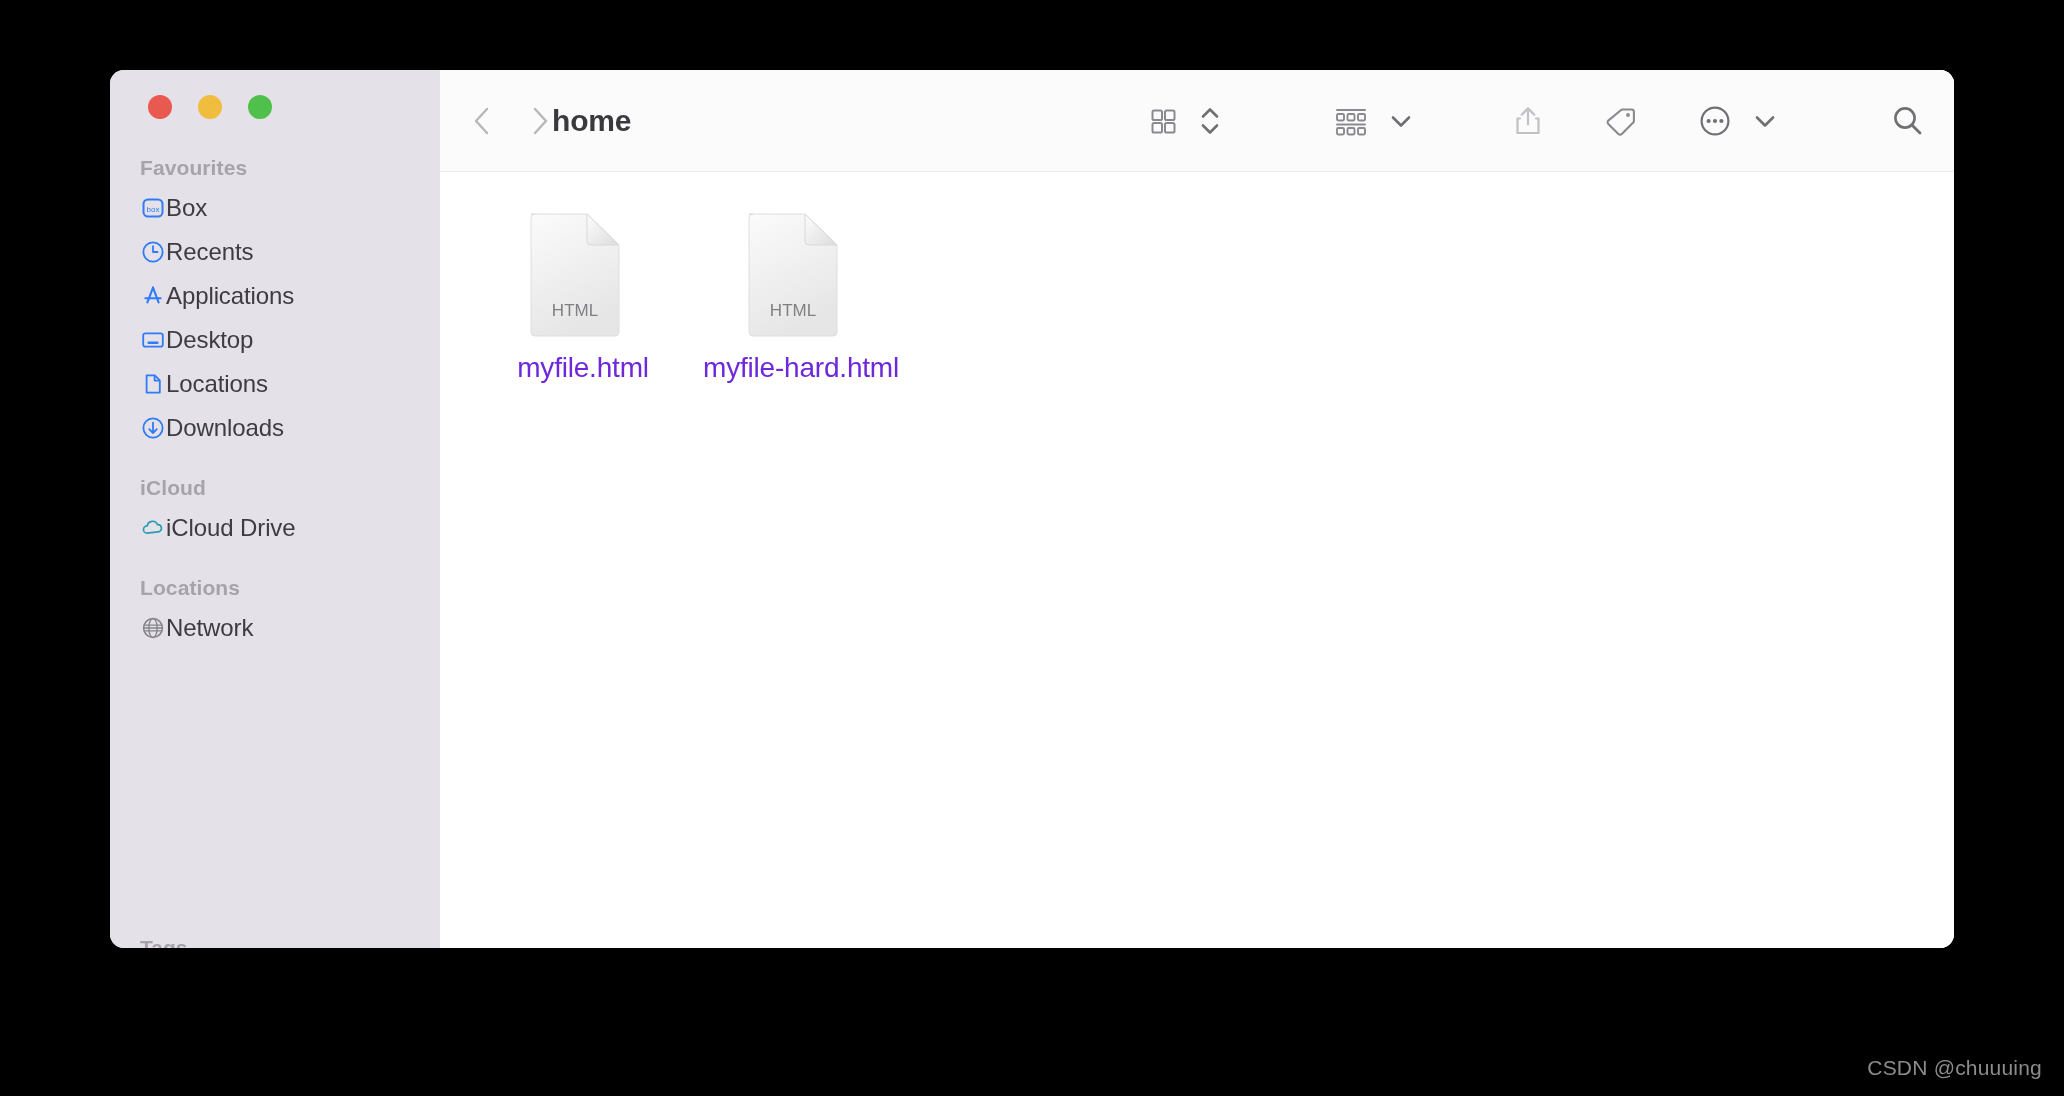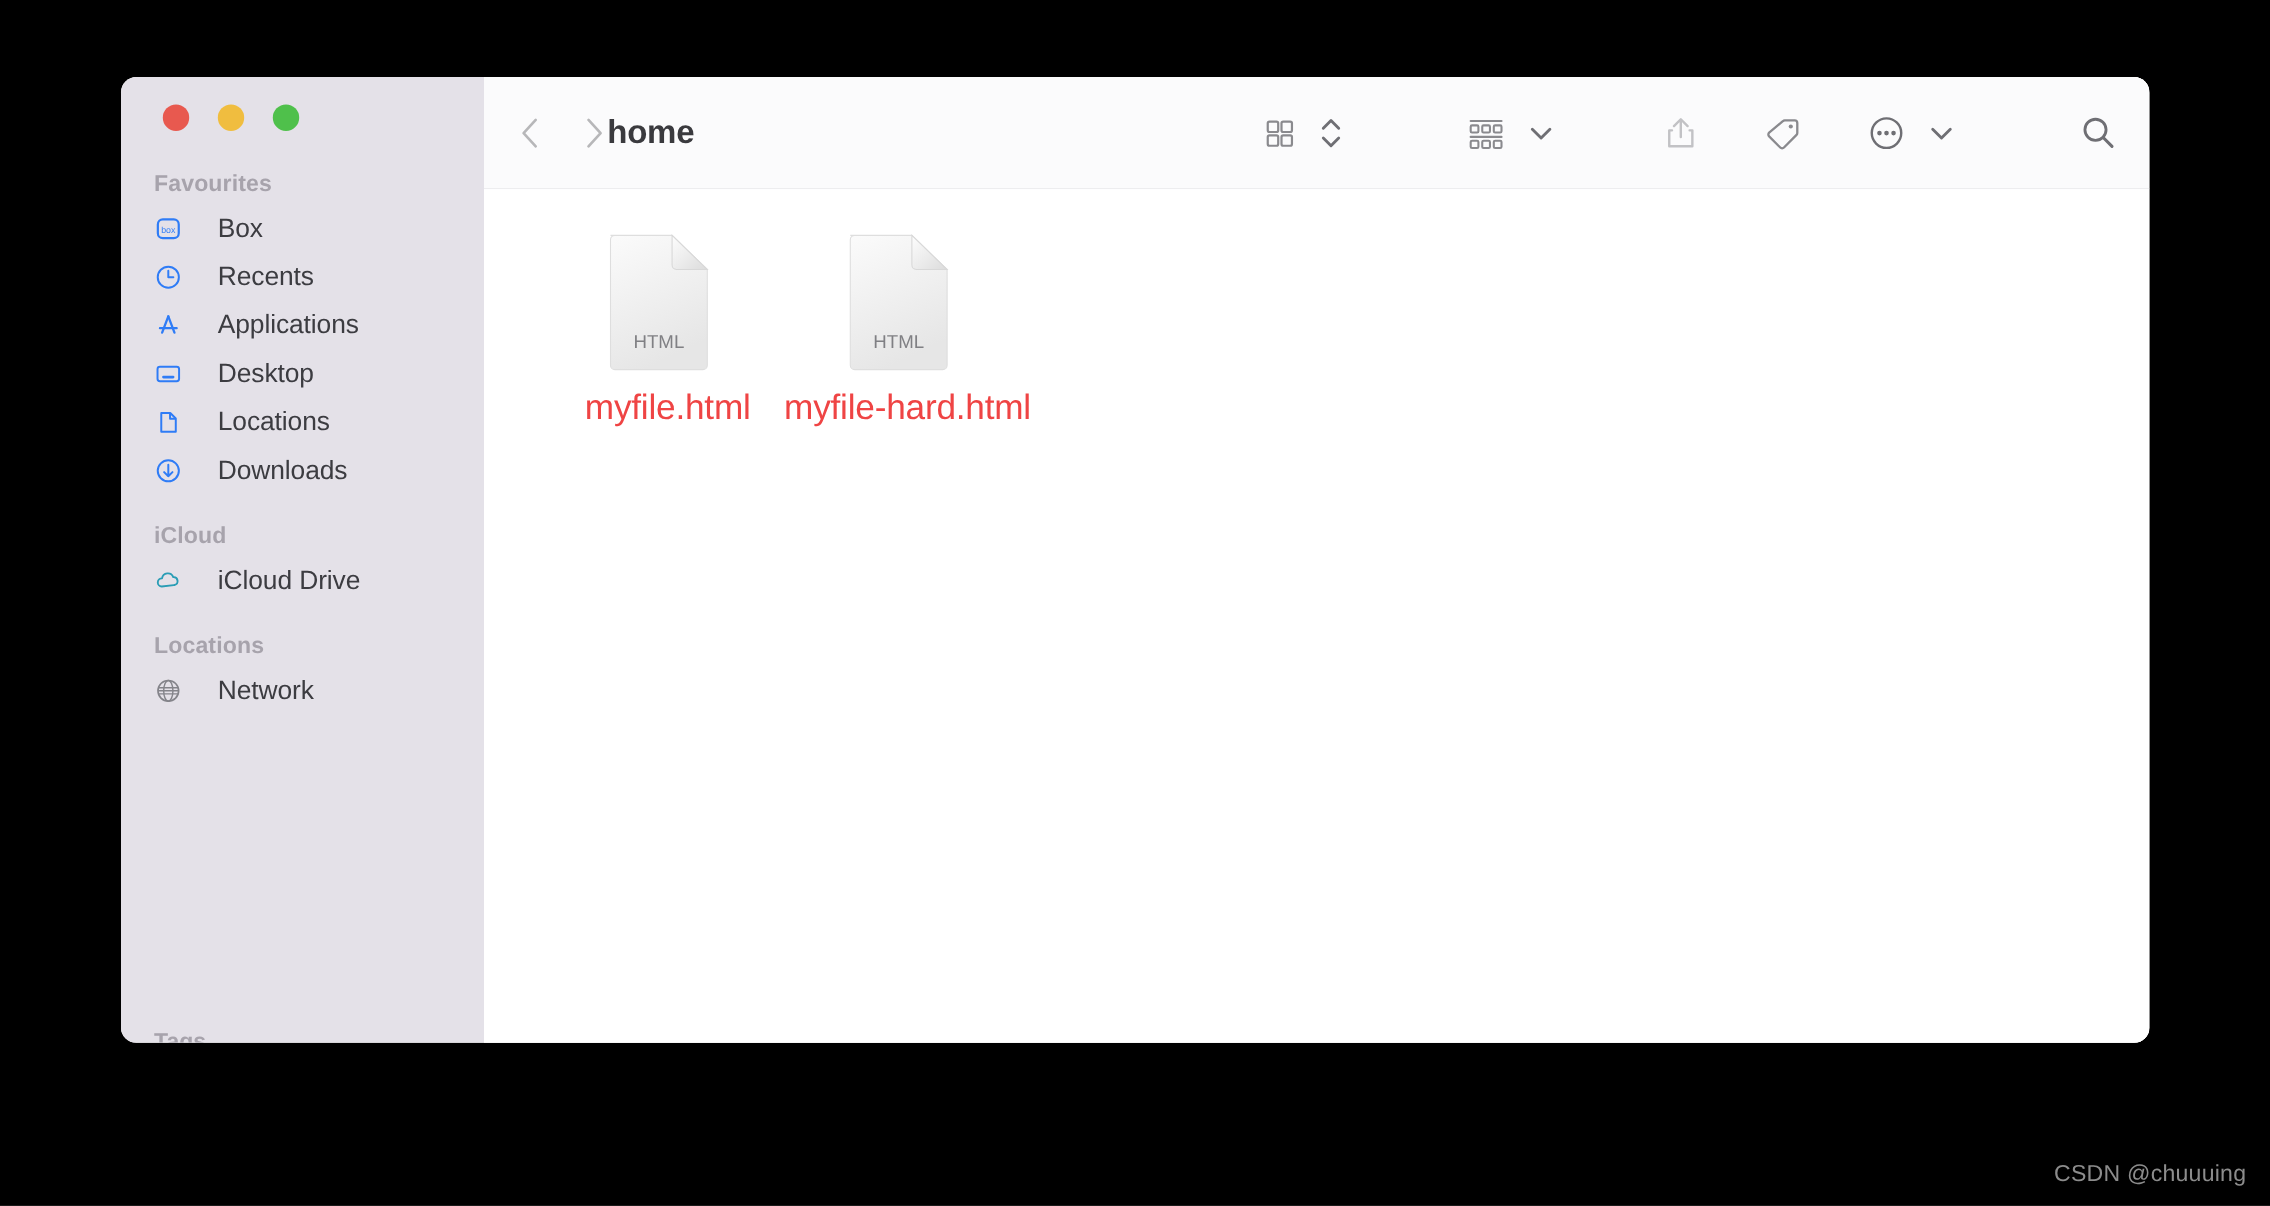--- a/index.html
+++ b/index.html
@@ -54,21 +54,21 @@
     margin-bottom: 6px;
   }
   .sb-group { margin-bottom: 26px; }
   .sb-group.first { margin-bottom: 26px; }
 
   .sb-item {
     display: flex;
     align-items: center;
     height: 44px;
     padding-left: 30px;
-    gap: 32px;
+    gap: 0;
     cursor: default;
   }
   .sb-icon {
     width: 26px; height: 26px;
     display: flex; align-items: center; justify-content: center;
     flex: 0 0 26px;
   }
   .sb-icon svg { display: block; }
   .sb-label {
     font-size: 24px;
@@ -115,36 +115,36 @@
   .tb-group { display: flex; align-items: center; }
   .tb-gap-lg { width: 96px; }
   .tb-gap-md { width: 56px; }
   .tb-gap-sm { width: 18px; }
   .tb-gap-xl { width: 110px; }
 
   
   #content {
     flex: 1;
     background: #ffffff;
-    padding: 36px 0 0 50px;
+    padding: 36px 0 0 26px;
     position: relative;
   }
   #file-grid { display: flex; flex-wrap: wrap; gap: 0; }
   .file-cell {
     width: 218px;
     display: flex;
     flex-direction: column;
     align-items: center;
     cursor: default;
   }
   .file-icon-wrap { width: 120px; height: 130px; position: relative; }
   .file-name {
     margin-top: 14px;
-    font-size: 32px;
-    color: #ef4444;
+    font-size: 28px;
+    color: #6d28d9;
     white-space: nowrap;
     letter-spacing: -0.2px;
     margin-left: 16px;
   }
 
   
   #watermark {
     position: absolute;
     right: 22px; bottom: 16px;
     font-size: 21px;

